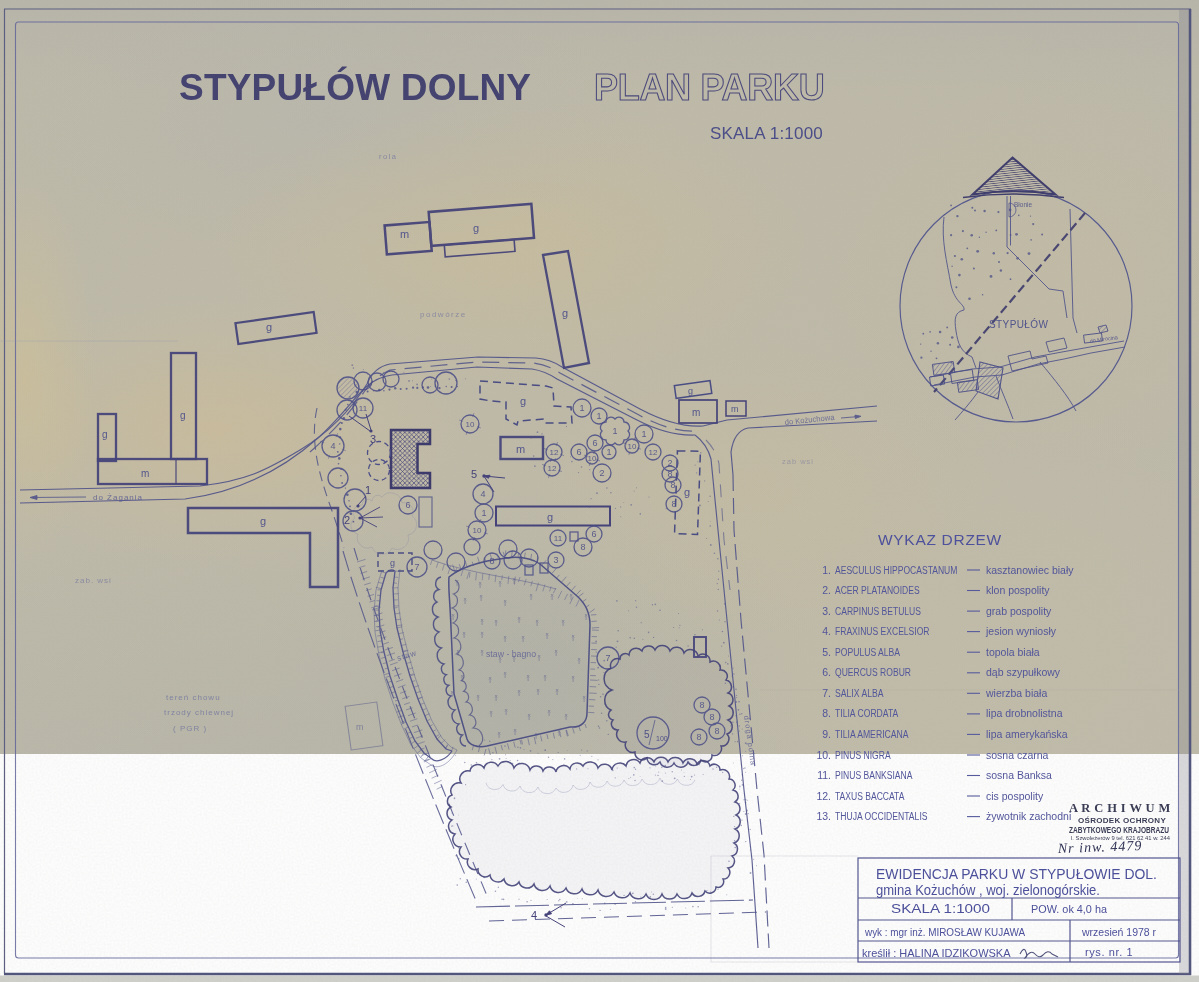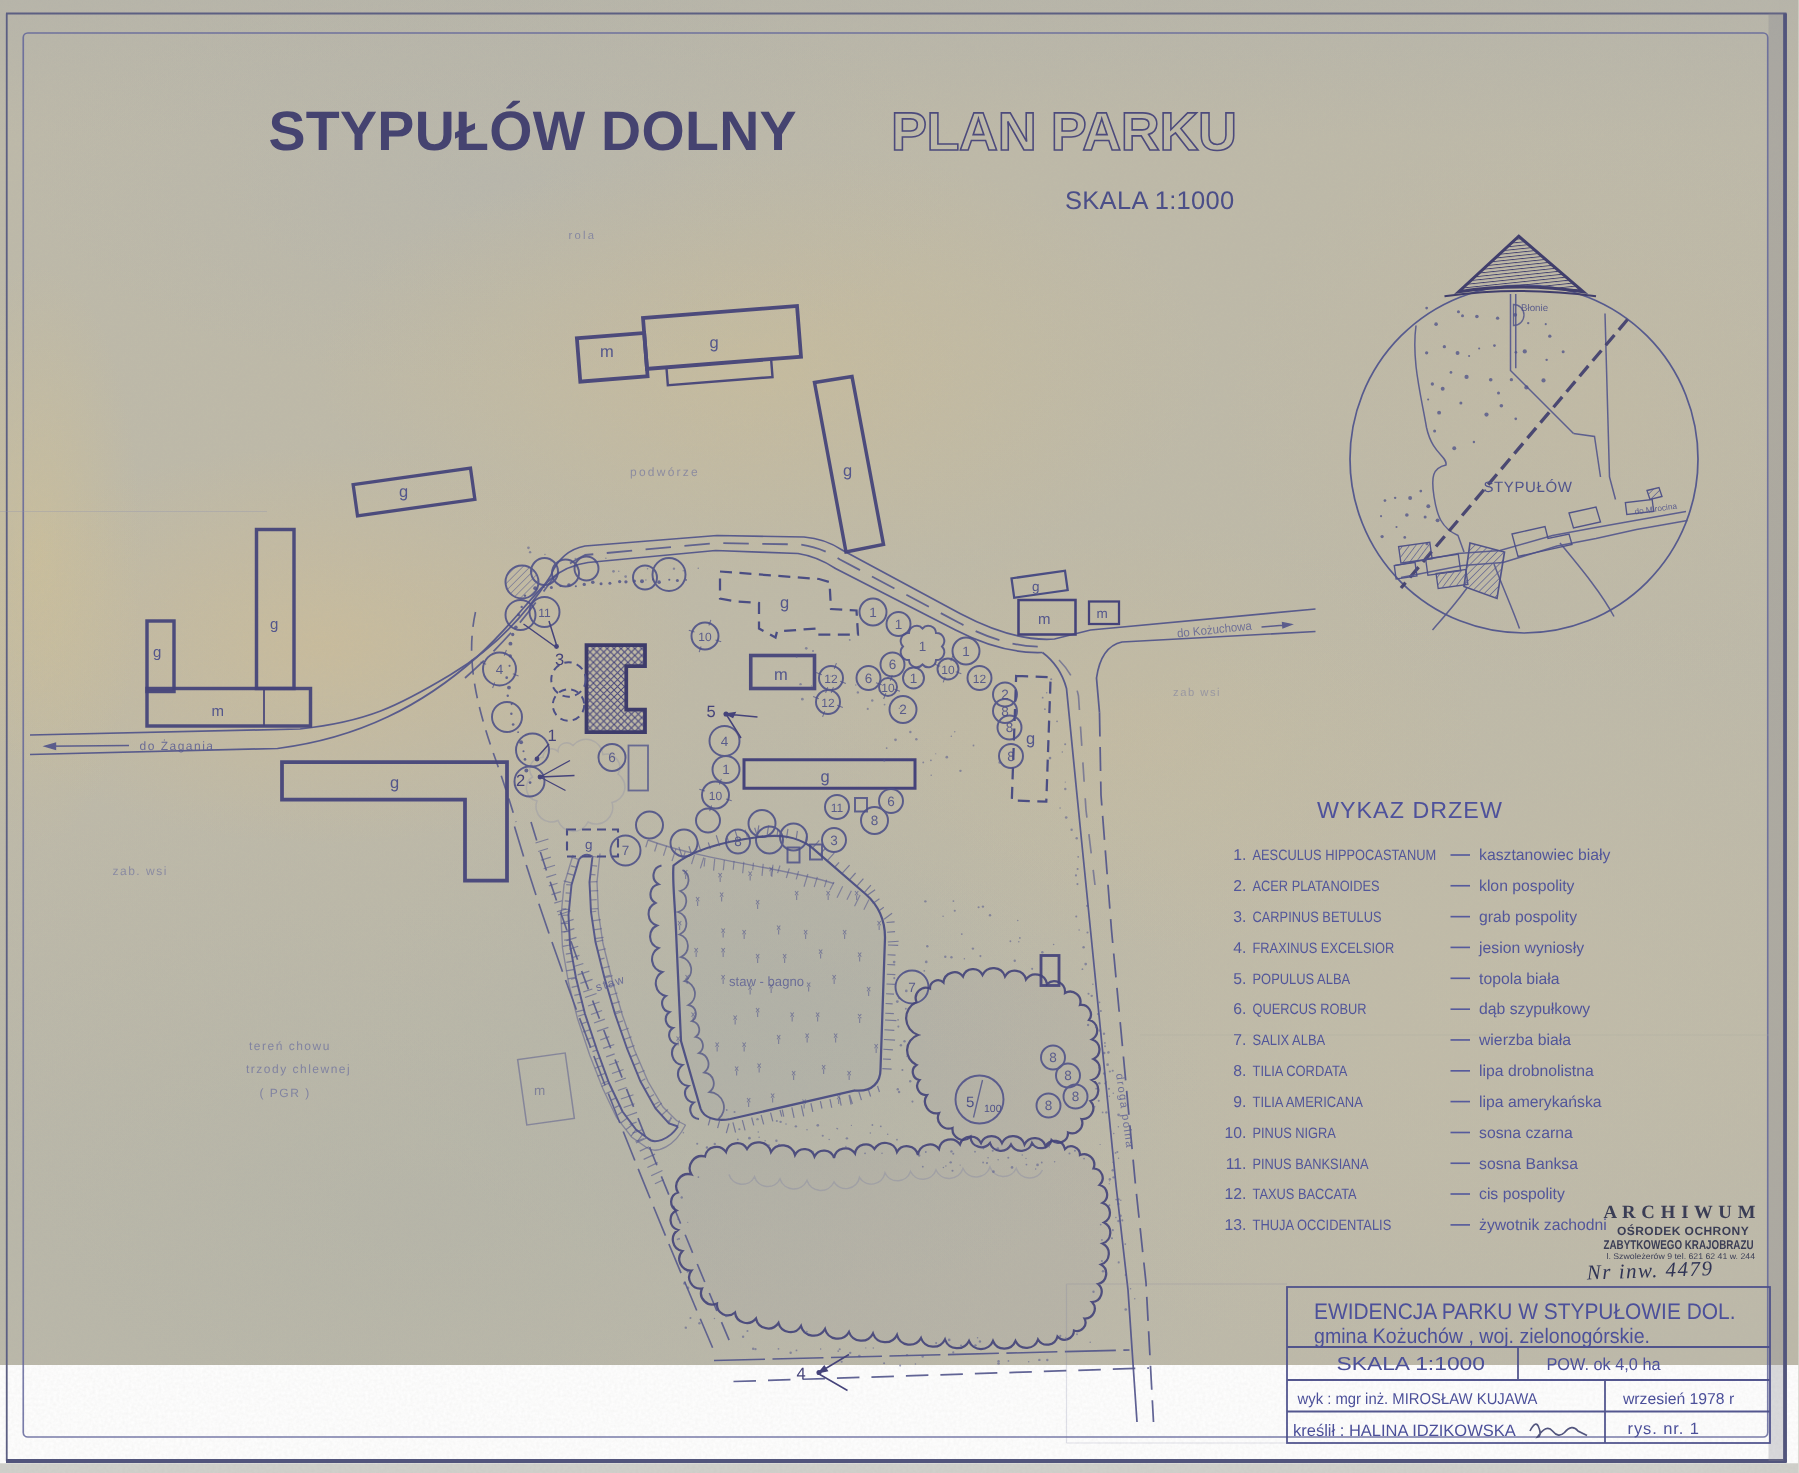--- a/index.html
+++ b/index.html
@@ -1,17 +1,17 @@
 <!DOCTYPE html>
 <html><head>
 <meta charset="utf-8">
 <style>
 html,body{margin:0;padding:0;}
 body{width:1199px;height:982px;overflow:hidden;font-family:"Liberation Sans",sans-serif;}
-.page{position:relative;width:1199px;height:910px;background-color:#bdb9a9;}
+.page{position:relative;width:1199px;height:754px;background-color:#bdb9a9;}
 .bg{position:absolute;inset:0;
 background:
 linear-gradient(180deg, rgba(168,170,170,0.28) 0px, rgba(168,170,170,0) 90px),
 radial-gradient(ellipse 100px 280px at 25px 370px, rgba(216,196,140,0.42), rgba(216,196,140,0) 70%),
 radial-gradient(ellipse 360px 190px at 215px 430px, rgba(215,191,139,0.42), rgba(215,191,139,0) 70%),
 radial-gradient(ellipse 430px 210px at 510px 245px, rgba(211,191,141,0.36), rgba(211,191,141,0) 70%),
 radial-gradient(ellipse 320px 200px at 760px 490px, rgba(206,191,151,0.28), rgba(206,191,151,0) 72%),
 radial-gradient(ellipse 330px 260px at 1060px 270px, rgba(202,189,157,0.28), rgba(202,189,157,0) 75%),
 radial-gradient(ellipse 500px 340px at 990px 660px, rgba(206,197,168,0.22), rgba(206,197,168,0) 78%),
 radial-gradient(ellipse 420px 180px at 330px 120px, rgba(174,177,177,0.33), rgba(174,177,177,0) 75%),

